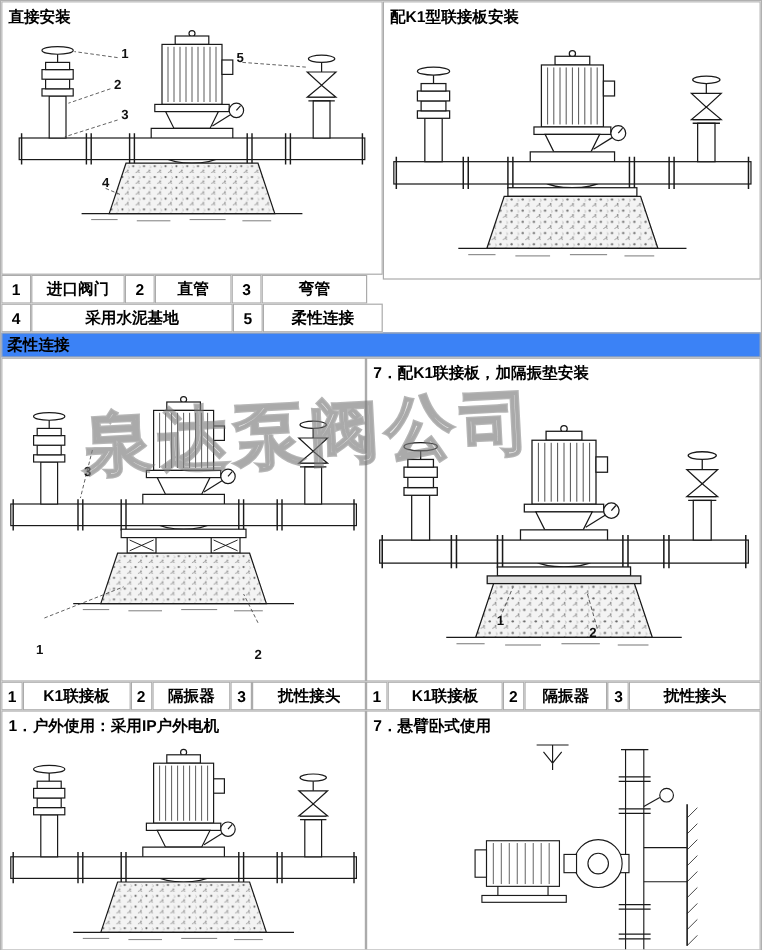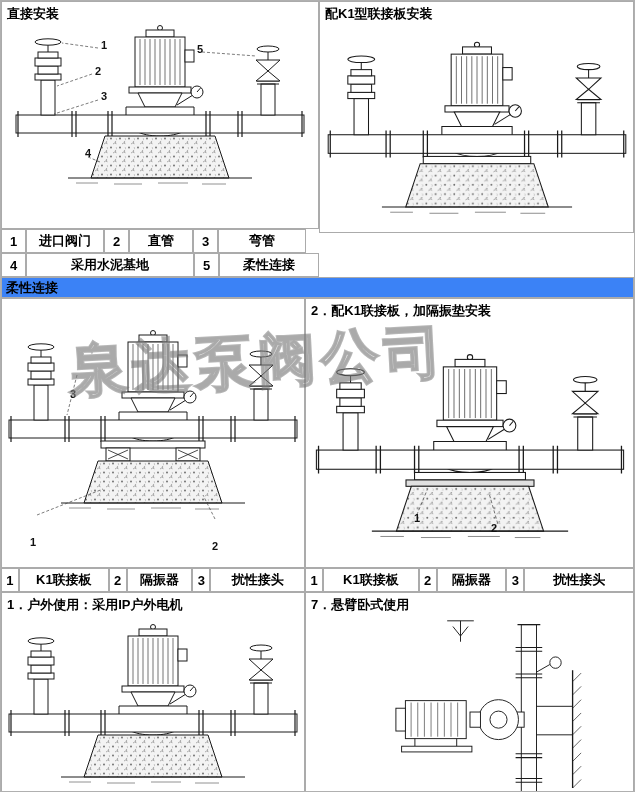--- a/index.html
+++ b/index.html
@@ -184,21 +184,21 @@
             <path d="M212 220L200 196"></path>
           </g>
         </svg>
       </div>
       <span class="co" style="left:68px;top:90px">3</span>
       <span class="co" style="left:28px;top:238px">1</span>
       <span class="co" style="left:210px;top:242px">2</span>
     </div>
 
     <div class="cell" style="width:330px;height:270px">
-      <div class="panel-title">2．配K1联接板，加隔振垫安装</div>
+      <div class="panel-title">7．配K1联接板，加隔振垫安装</div>
       <div class="draw">
         <svg width="320" height="240" viewBox="0 0 300 225">
           <use href="#pump-core" transform="translate(0,30)"></use>
           <use href="#k1plate" transform="translate(0,142)"></use>
           <use href="#pad" transform="translate(0,149)"></use>
           <use href="#foundation-direct" transform="translate(0,155)"></use>
           <g stroke="#444" stroke-width="0.7" stroke-dasharray="3 2" fill="none">
             <path d="M100 182L110 158"></path>
             <path d="M176 190L168 162"></path>
           </g>

